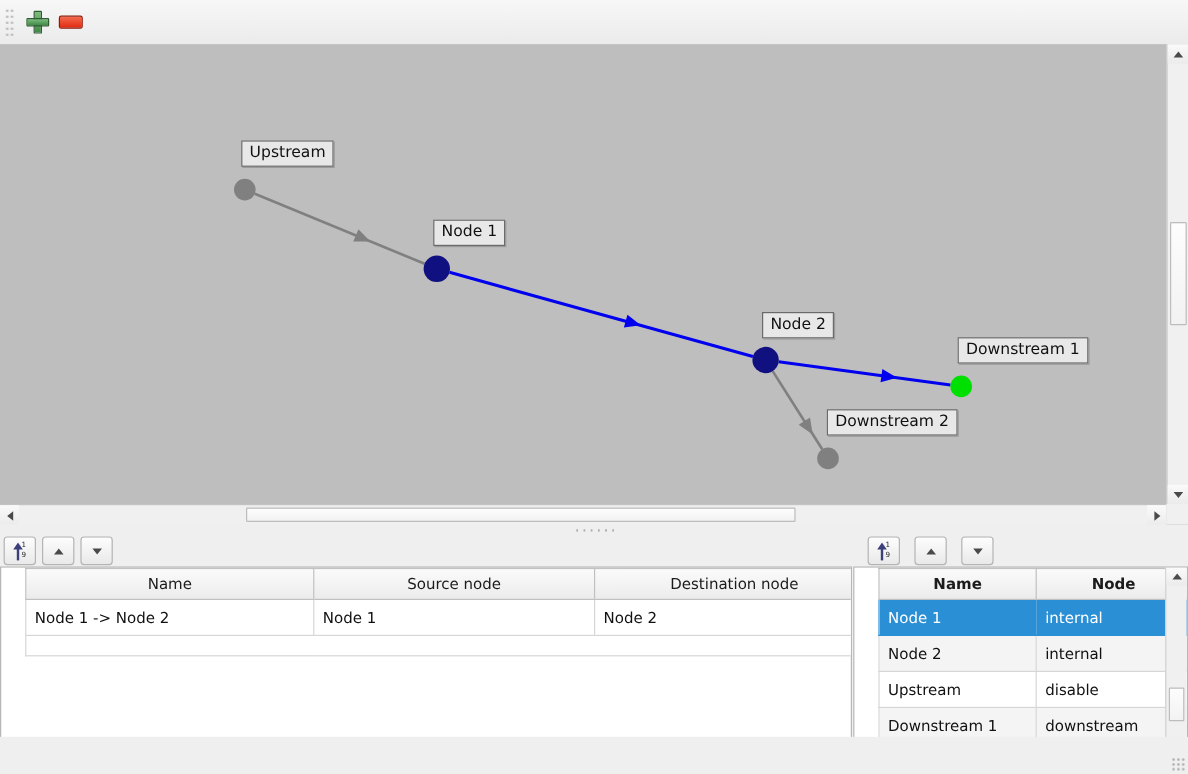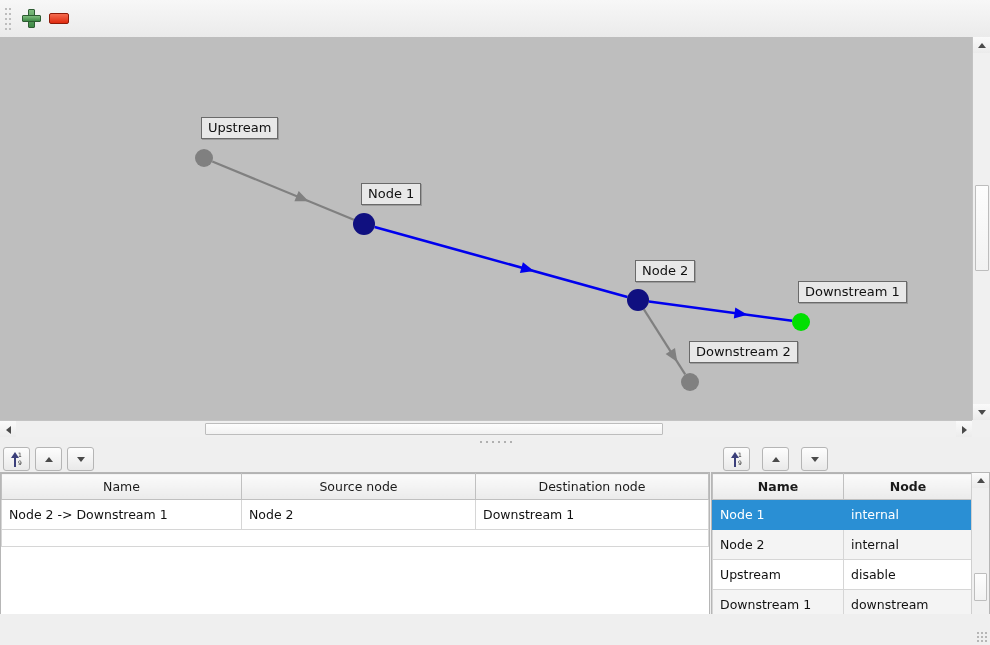--- a/index.html
+++ b/index.html
@@ -95,21 +95,21 @@
     display:flex;align-items:center;justify-content:center;padding:0;
   }
   .ico-sort{position:relative;width:15px;height:15px;}
   .ico-sort .ar{position:absolute;left:2px;top:0;width:0;height:0;
     border-left:4px solid transparent;border-right:4px solid transparent;border-bottom:6px solid #3b3f7a;}
   .ico-sort .st{position:absolute;left:5px;top:5px;width:2px;height:10px;background:#3b3f7a;}
   .ico-sort .d1,.ico-sort .d2{position:absolute;left:9px;font-size:6px;line-height:6px;color:#2b2b2b;font-family:"DejaVu Sans",sans-serif;}
   .ico-sort .d1{top:0;}
   .ico-sort .d2{top:8px;}
 
-  table{border-collapse:collapse;width:100%;table-layout:fixed;}
+  table{border-collapse:collapse;width:100%;table-layout:fixed;margin-left:20px;}
   th{
     font-weight:normal;font-size:12.5px;text-align:center;
     background:linear-gradient(#fbfbfb,#ebebeb);
     border:1px solid #c0c0c0;border-top:1px solid #b3b3b3;
     height:23px;color:#1b1b1b;
   }
   .pane-right th{font-weight:bold;}
   td{
     border:1px solid #d6d6d6;height:29px;padding:0 7px;font-size:12.5px;
     color:#111;white-space:nowrap;overflow:hidden;text-overflow:ellipsis;
@@ -231,23 +231,23 @@
           </colgroup>
         <thead>
             <tr>
           <th>Name</th>
           <th>Source node</th>
           <th>Destination node</th>
         </tr>
           </thead>
         <tbody id="edges-body">
             <tr class="odd">
-              <td>Node 2 -&gt; Downstream 1</td>
+              <td>Node 1 -&gt; Node 2</td>
+              <td>Node 1</td>
               <td>Node 2</td>
-              <td>Downstream 1</td>
             </tr>
             <tr class="blank">
               <td colspan="3"></td>
             </tr>
           </tbody>
       </table>
     </div>
   </div>
 
   <div class="pane pane-right">

